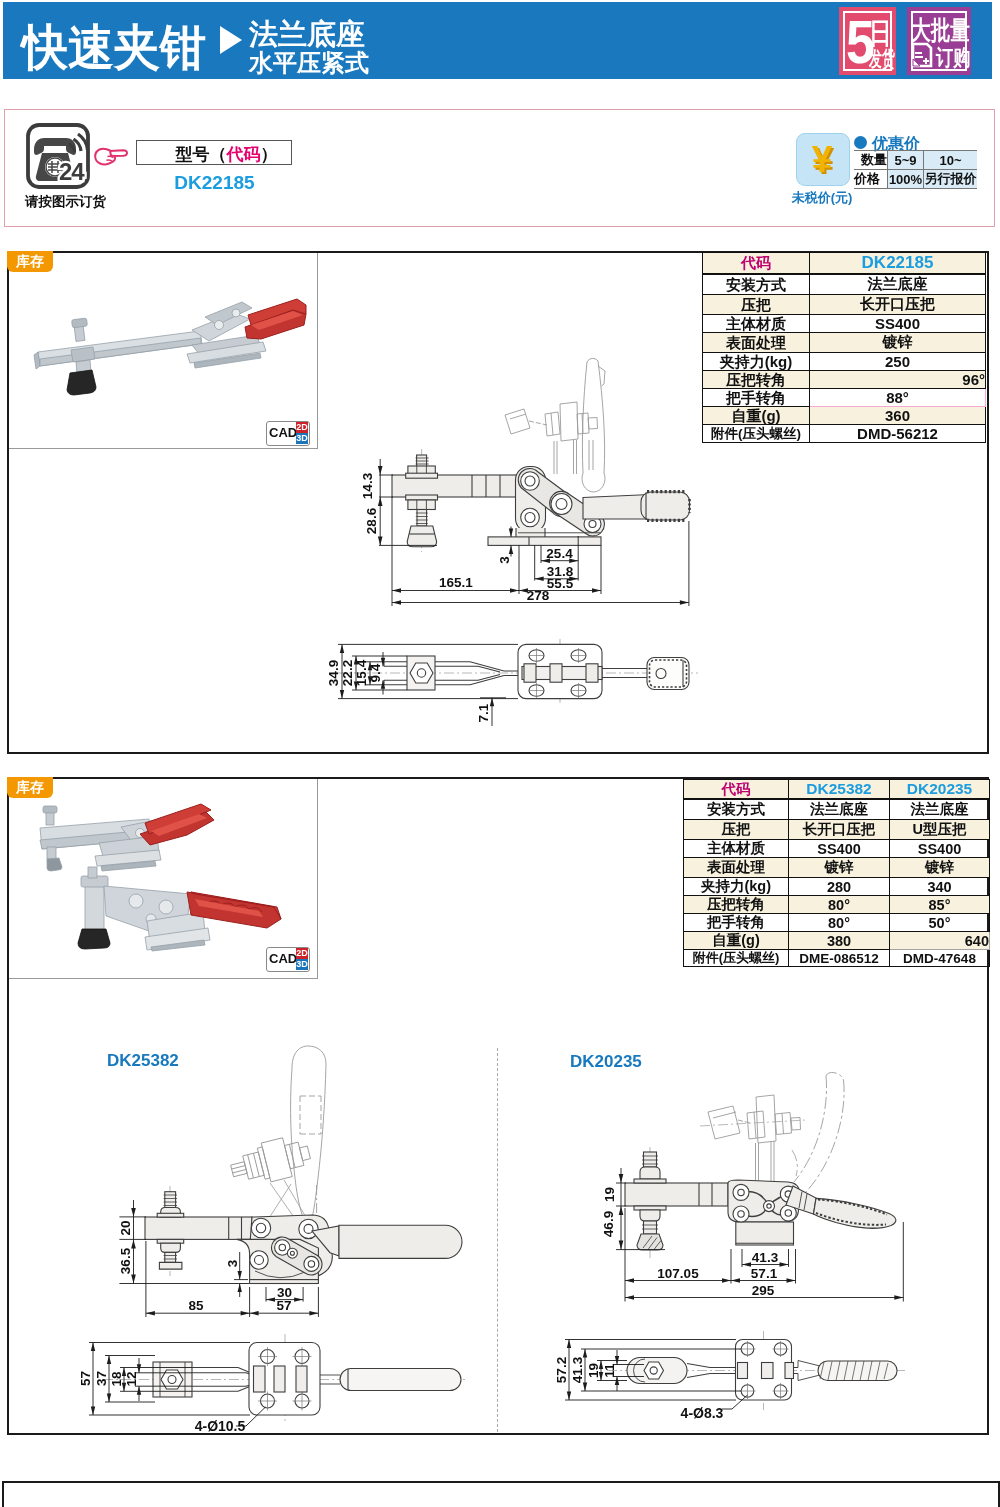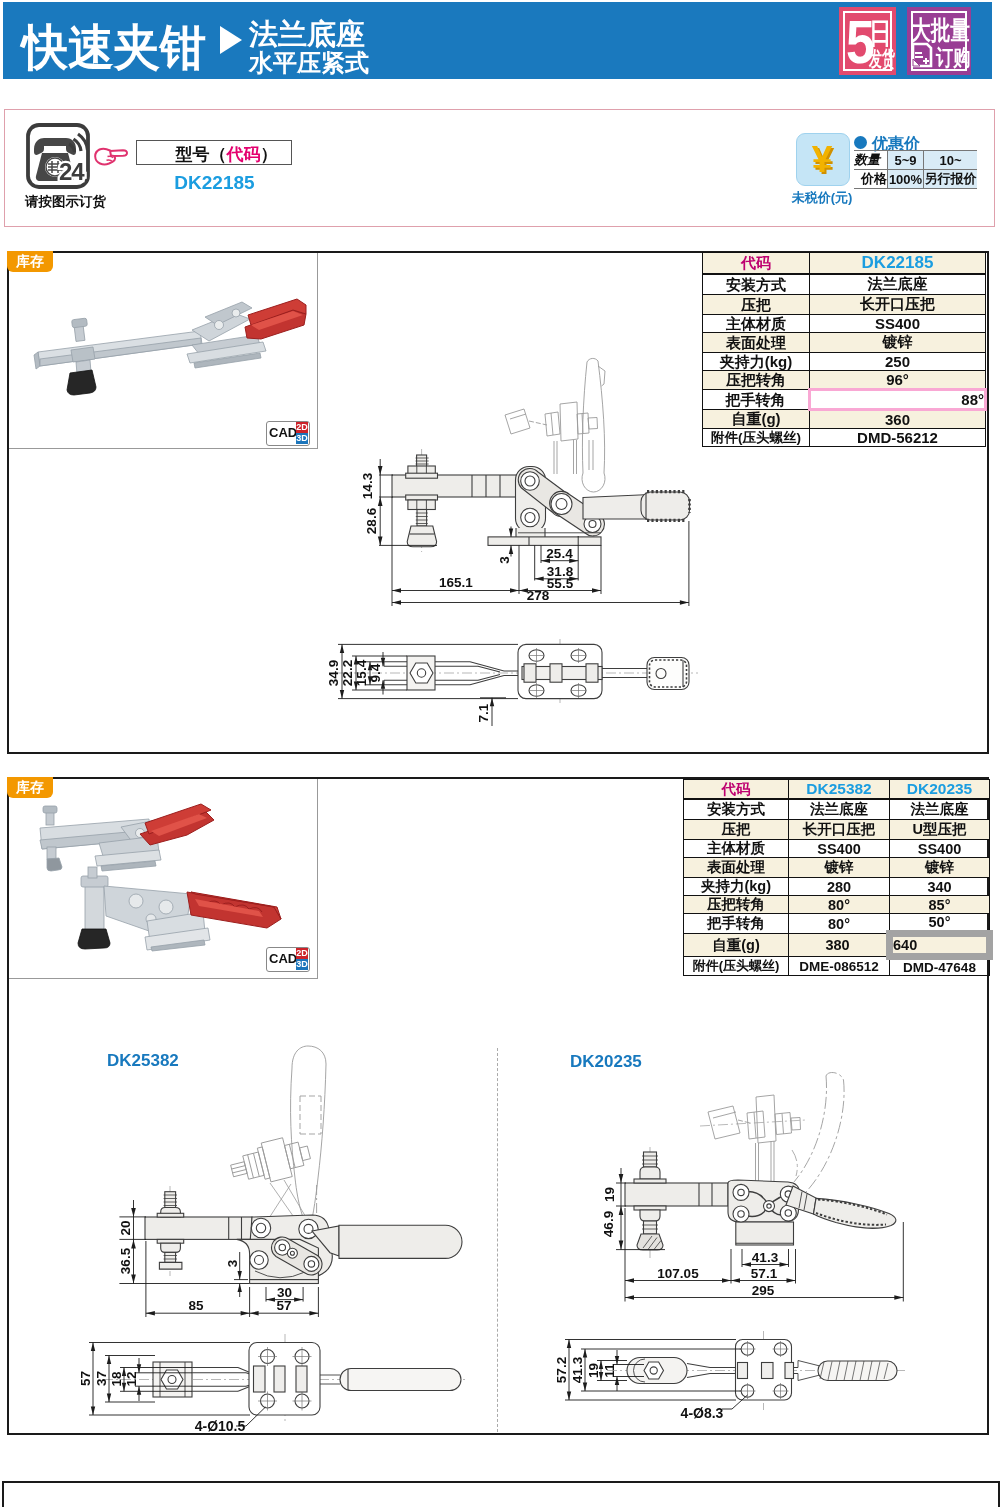--- a/index.html
+++ b/index.html
@@ -71,26 +71,26 @@
 
 <div class="abs" style="left:796px;top:133px;width:52px;height:51px;background:#c5e5f6;border:1px solid #9fd2ee;border-radius:9px;"></div>
 <div class="abs b" style="left:796px;top:139px;width:52px;text-align:center;font-size:37px;color:#f2b200;text-shadow:2px 2px 0 #d09000;">¥</div>
 <div class="abs b" style="left:789px;top:189px;width:66px;text-align:center;font-size:13px;color:#1879be;">未税价(元)</div>
 <div class="abs" style="left:854px;top:136px;width:13px;height:13px;border-radius:50%;background:#1879be;"></div>
 <div class="abs b" style="left:872px;top:134px;font-size:16px;color:#1879be;">优惠价</div>
 <div class="abs" style="left:854px;top:150px;">
 <table style="border-collapse:collapse;font-family:'Liberation Sans',sans-serif;font-size:13px;font-weight:bold;color:#111;white-space:nowrap;">
 <tbody>
         <tr>
-<td style="width:33px;height:15px;border-top:1.2px solid #777;border-bottom:1.2px solid #777;text-align:left;padding:0;font-style:italic;">数量</td>
+<td style="width:33px;height:15px;border-top:1.2px solid #777;border-bottom:1.2px solid #777;text-align:right;padding:0;">数量</td>
 <td style="width:35px;border:1.2px solid #777;border-left:1px solid #777;border-right:1px solid #777;background:#d9ebf6;text-align:center;padding:0;">5~9</td>
 <td style="width:53px;border-top:1.2px solid #777;border-bottom:1.2px solid #777;background:#d9ebf6;text-align:center;padding:0;">10~</td>
 </tr>
 <tr>
-<td style="height:16px;border-bottom:1.2px solid #777;text-align:right;padding:0;">价格</td>
+<td style="height:16px;border-bottom:1.2px solid #777;text-align:left;padding:0;">价格</td>
 <td style="border:1.2px solid #777;border-top:none;border-left:1px solid #777;border-right:1px solid #777;background:#d9ebf6;text-align:center;padding:0;">100%</td>
 <td style="border-bottom:1.2px solid #777;background:#d9ebf6;text-align:center;padding:0;">另行报价</td>
 </tr>
 </tbody>
     </table>
 </div>
 
 
 <div class="abs" style="left:7px;top:251px;width:978px;height:499px;border:2px solid #1a1a1a;"></div>
 <div class="abs b" style="left:7px;top:251px;width:46px;height:21px;background:#f39800;color:#fff;font-size:14px;text-align:center;line-height:21px;border-radius:0 0 6px 6px;">库存</div>
@@ -150,25 +150,25 @@
 <tr style="background:#f7f1de;">
           <td style="height:15.8px;line-height:15.8px;border:1px solid #111;text-align:center;padding:0;">表面处理</td>
           <td style="border:1px solid #111;text-align:center;padding:0;">镀锌</td>
         </tr>
 <tr>
           <td style="height:15.8px;line-height:15.8px;border:1px solid #111;text-align:center;padding:0;">夹持力(kg)</td>
           <td style="border:1px solid #111;text-align:center;padding:0;">250</td>
         </tr>
 <tr style="background:#f7f1de;">
           <td style="height:15.8px;line-height:15.8px;border:1px solid #111;text-align:center;padding:0;">压把转角</td>
-          <td style="border:1px solid #111;text-align:center;padding:0;margin-top:21px;">96°</td>
+          <td style="border:1px solid #111;text-align:right;padding:0;margin-top:21px;">96°</td>
         </tr>
 <tr>
           <td style="height:15.8px;line-height:15.8px;border:1px solid #111;text-align:center;padding:0;">把手转角</td>
-          <td style="border:3px solid #f9a8d4;text-align:right;padding:0;">88°</td>
+          <td style="border:1px solid #f9a8d4;text-align:center;padding:0;">88°</td>
         </tr>
 <tr style="background:#f7f1de;">
           <td style="height:15.8px;line-height:15.8px;border:1px solid #111;text-align:center;padding:0;">自重(g)</td>
           <td style="border:1px solid #111;text-align:center;padding:0;">360</td>
         </tr>
 <tr>
           <td style="height:16px;line-height:16px;border:1px solid #111;text-align:center;padding:0;font-size:13.5px;">附件(压头螺丝)</td>
           <td style="border:1px solid #111;text-align:center;padding:0;">DMD-56212</td>
         </tr>
 </tbody>
@@ -434,21 +434,21 @@
           <td style="border:1px solid #111;text-align:center;padding:0;">85°</td>
         </tr>
 <tr>
           <td style="height:17px;line-height:17px;border:1px solid #111;text-align:center;padding:0;">把手转角</td>
           <td style="border:1px solid #111;text-align:center;padding:0;">80°</td>
           <td style="border:1px solid #111;text-align:center;padding:0;margin-top:16px;">50°</td>
         </tr>
 <tr style="background:#f7f1de;">
           <td style="height:17px;line-height:17px;border:1px solid #111;text-align:center;padding:0;">自重(g)</td>
           <td style="border:1px solid #111;text-align:center;padding:0;">380</td>
-          <td style="border:7px solid #a3a3a3;text-align:left;padding:0;">640</td>
+          <td style="border:1px solid #a3a3a3;text-align:right;padding:0;">640</td>
         </tr>
 <tr>
           <td style="height:16px;line-height:16px;border:1px solid #111;text-align:center;padding:0;font-size:13px;">附件(压头螺丝)</td>
           <td style="border:1px solid #111;text-align:center;padding:0;font-size:13.5px;">DME-086512</td>
           <td style="border:1px solid #111;text-align:center;padding:0;font-size:13.5px;">DMD-47648</td>
         </tr>
 </tbody>
     </table>
 </div>
 

